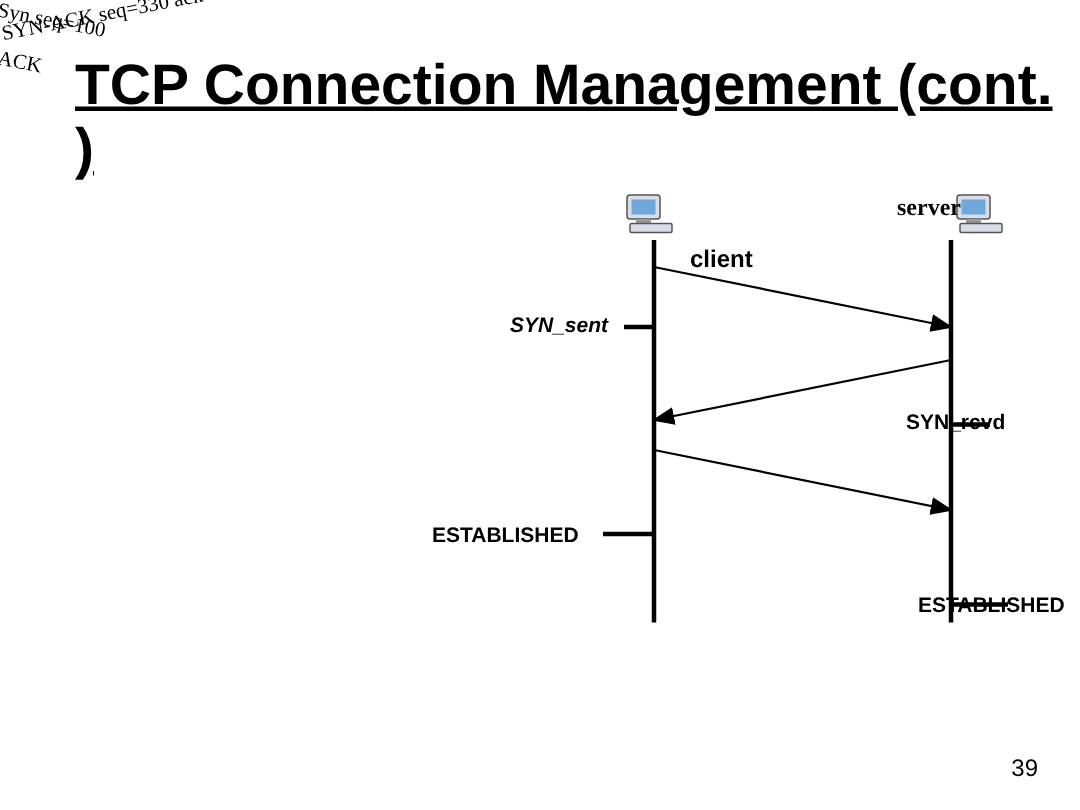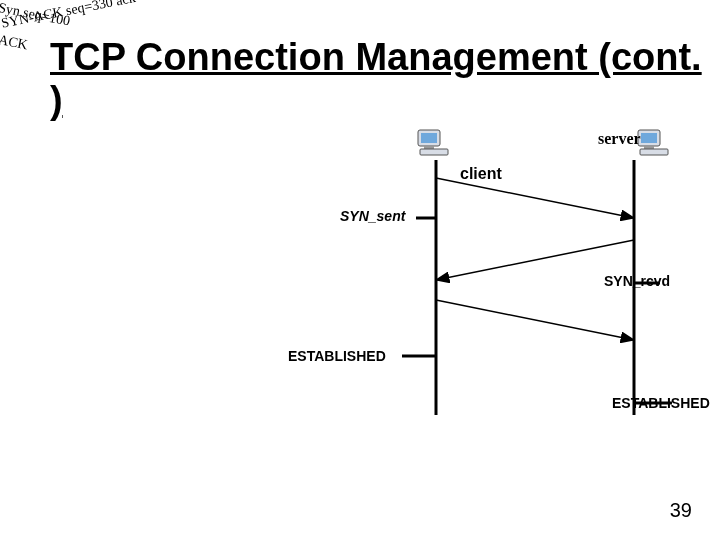--- a/index.html
+++ b/index.html
@@ -34,21 +34,21 @@
     line-height: 1.25;
   }
   .step-label {
     text-decoration: underline;
     font-weight: bold;
   }
   .page-number {
     position: absolute;
     right: 28px;
     bottom: 18px;
-    font-size: 20px;
+    font-size: 16px;
   }
   
   .lbl { position: absolute; font-size: 16px; font-weight: bold; }
   .small { font-size: 14px; }
   .slanted { font-family: "Comic Sans MS", cursive; font-size: 14px; }
   .computer-icon {
     position: absolute;
     width: 36px;
     height: 30px;
   }

